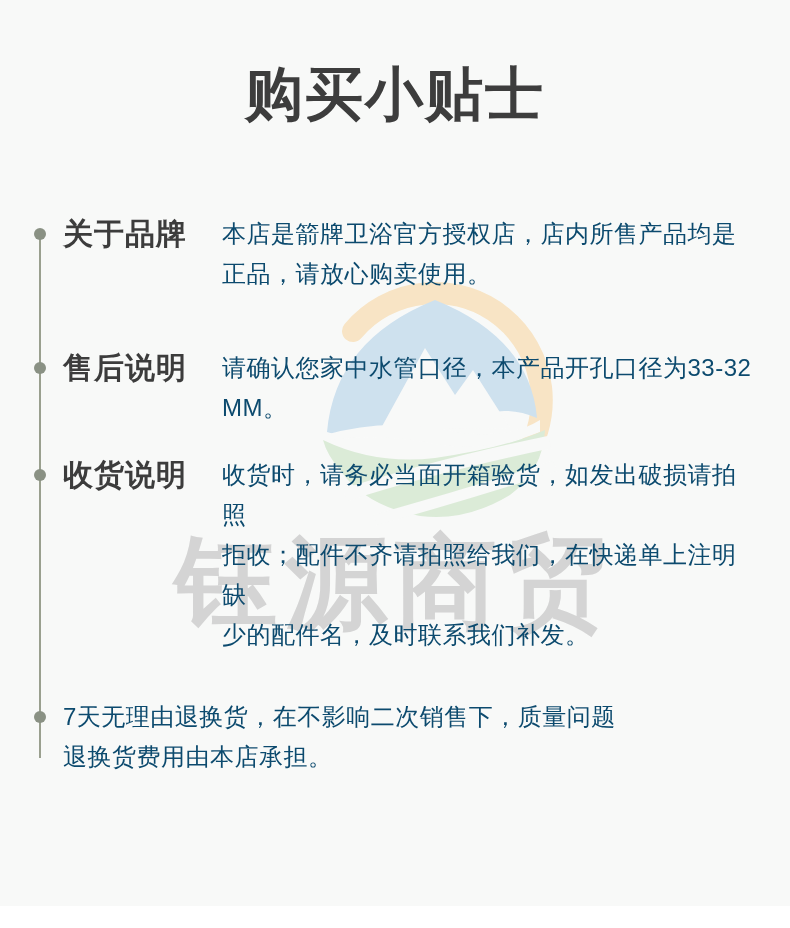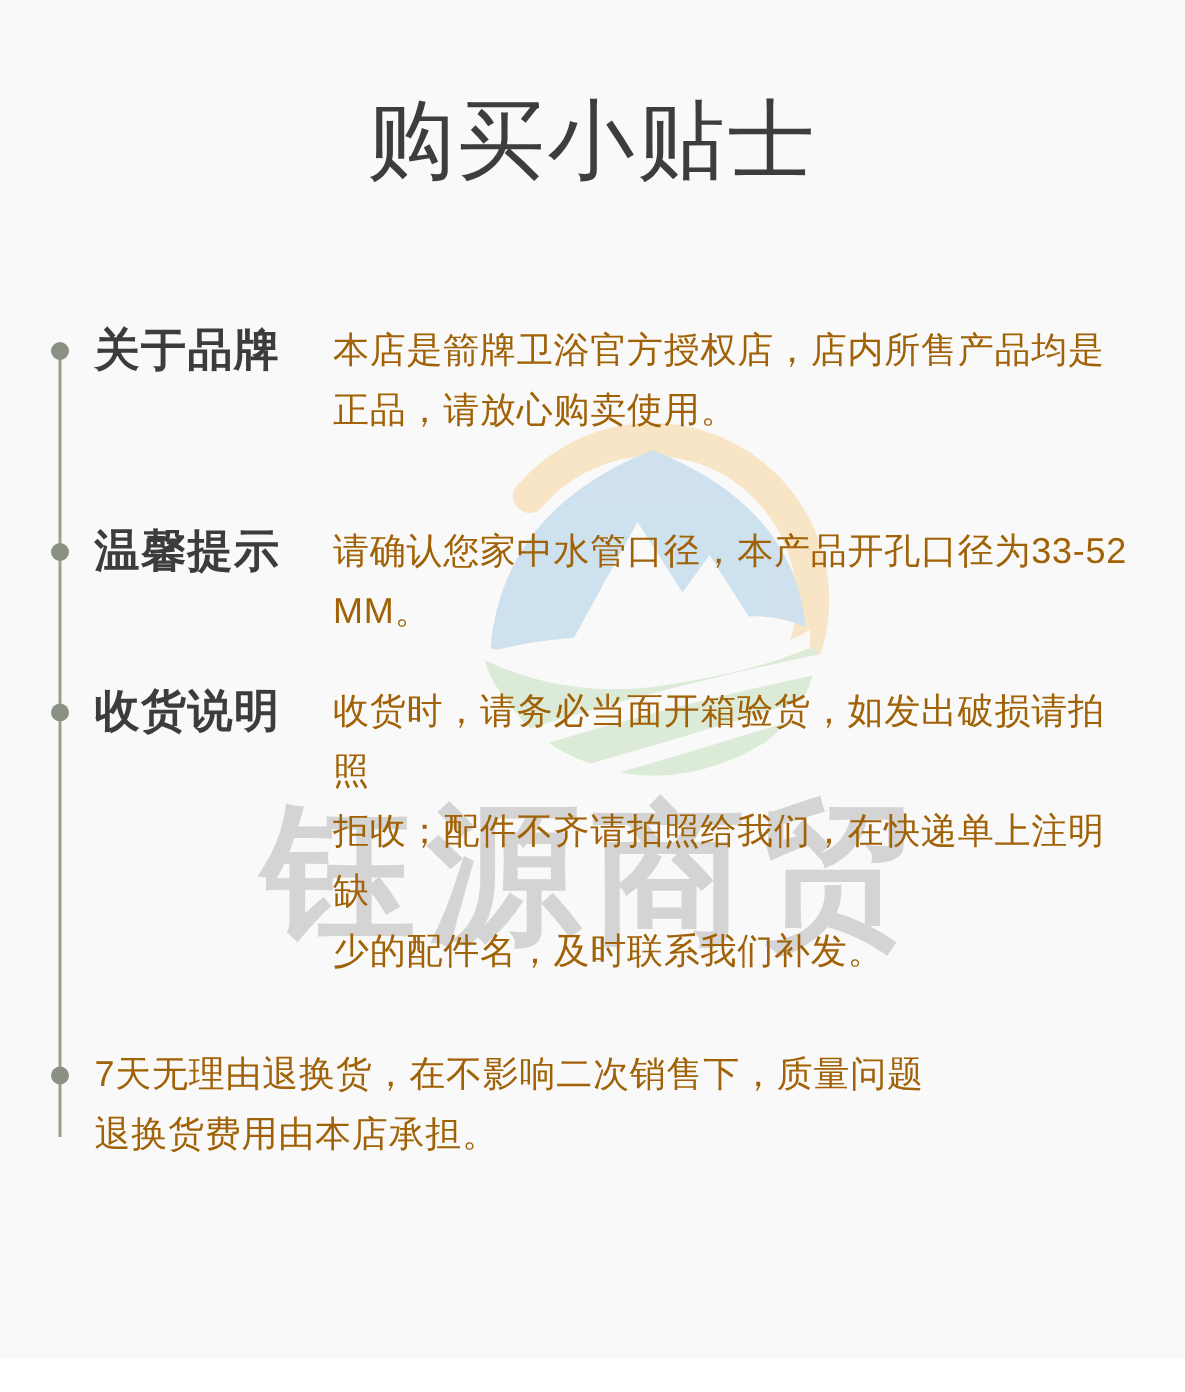--- a/index.html
+++ b/index.html
@@ -24,21 +24,21 @@
   }
   
   .title {
     position: relative;
     z-index: 3;
     padding-top: 58px;
     margin: 0 0 84px 0;
     text-align: center;
     font-size: 58px;
     line-height: 72px;
-    font-weight: 400;
+    font-weight: 700;
     color: #3d3d3d;
     letter-spacing: 2px;
   }
   
   .logo-wm {
     position: absolute;
     left: 305px;
     top: 270px;
     width: 260px;
     height: 260px;
@@ -94,21 +94,21 @@
     font-size: 30px;
     line-height: 40px;
     font-weight: 700;
     color: #3c3c3c;
     letter-spacing: 1px;
   }
   .section-body {
     flex: 1 1 auto;
     font-size: 24px;
     line-height: 40px;
-    color: #a16207;
+    color: #0c4a6e;
     white-space: pre-line;
     letter-spacing: 0.5px;
   }
   .s1 { margin-top: 0; justify-content: flex-end; }
   .s2 { margin-top: 54px; }
   .s3 { margin-top: 45px; }
   .s4 { margin-top: 27px; }
   .s5 { margin-top: 42px; }
 </style>
 </head>
@@ -145,22 +145,22 @@
 
       <div class="section s1">
         <span class="dot"></span>
         <div class="section-label">关于品牌</div>
         <div class="section-body">本店是箭牌卫浴官方授权店，店内所售产品均是
 正品，请放心购卖使用。</div>
       </div>
 
       <div class="section s2">
         <span class="dot"></span>
-        <div class="section-label">温馨提示</div>
-        <div class="section-body">请确认您家中水管口径，本产品开孔口径为33-52
+        <div class="section-label">售后说明</div>
+        <div class="section-body">请确认您家中水管口径，本产品开孔口径为33-32
 MM。</div>
       </div>
 
 
       <div class="section s4">
         <span class="dot"></span>
         <div class="section-label">收货说明</div>
         <div class="section-body">收货时，请务必当面开箱验货，如发出破损请拍照
 拒收；配件不齐请拍照给我们，在快递单上注明缺
 少的配件名，及时联系我们补发。</div>

